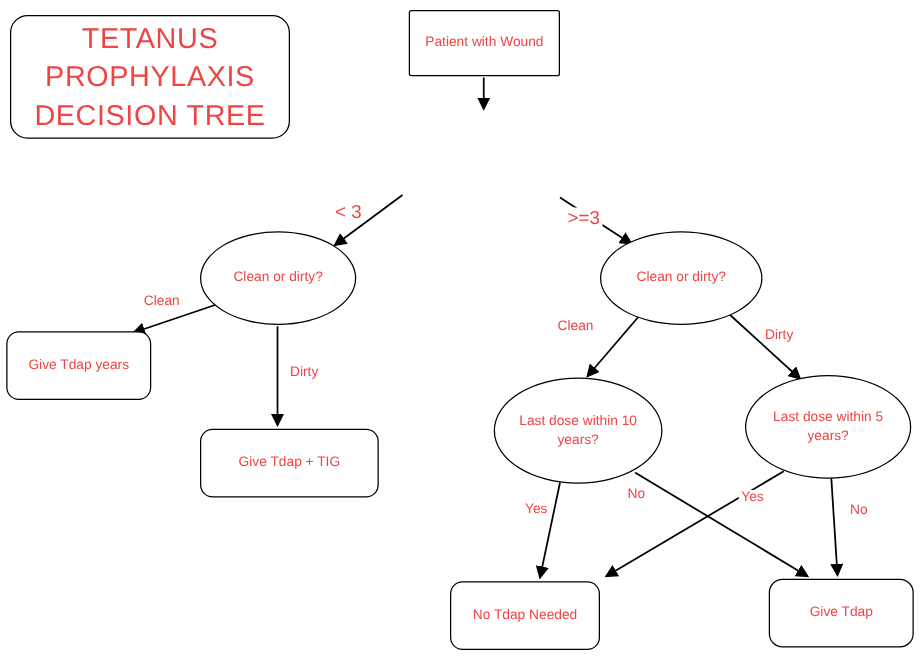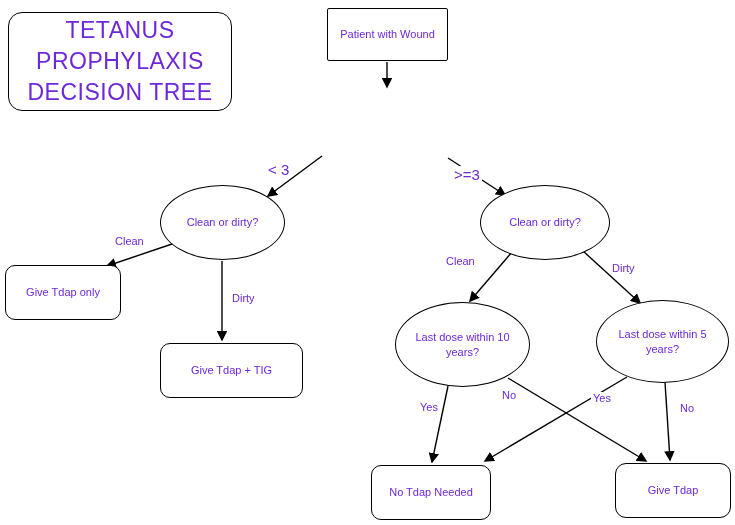--- a/index.html
+++ b/index.html
@@ -1,18 +1,18 @@
 <!DOCTYPE html>
 <html><head>
 <meta charset="utf-8">
 <style>
   html,body { margin:0; padding:0; background:#ffffff; }
   .canvas {
     position:relative; width:735px; height:525px; background:#ffffff;
-    font-family:"Liberation Sans", sans-serif; color:#6d28d9; overflow:hidden;
+    font-family:"Liberation Sans", sans-serif; color:#ef4444; overflow:hidden;
   }
   .node {
     position:absolute; display:flex; align-items:center; justify-content:center;
     text-align:center; border:1.5px solid #000; background:#fff;
     font-size:11px; line-height:1.35; box-sizing:border-box; padding:4px 8px;
   }
   .rect   { border-radius:2px; }
   .round  { border-radius:10px; }
   .ellipse{ border-radius:50%; padding:8px 14px; }
   .title-box {
@@ -52,29 +52,29 @@
 
   <div class="node title-box" style="left:8px; top:12px; width:224px; height:99px;">TETANUS PROPHYLAXIS DECISION TREE</div>
 
   <div class="node rect" style="left:327px; top:8px; width:121px; height:53px;">Patient with Wound</div>
 
 
   <div class="node ellipse" style="left:160px; top:185px; width:125px; height:75px;">Clean or dirty?</div>
 
   <div class="node ellipse" style="left:480px; top:185px; width:130px; height:75px;">Clean or dirty?</div>
 
-  <div class="node round" style="left:5px; top:265px; width:116px; height:55px;">Give Tdap only</div>
+  <div class="node round" style="left:5px; top:265px; width:116px; height:55px;">Give Tdap years</div>
 
   <div class="node round" style="left:160px; top:343px; width:143px; height:55px;">Give Tdap + TIG</div>
 
   <div class="node ellipse" style="left:395px; top:302px; width:135px; height:85px;">Last dose within 10 years?</div>
 
   <div class="node ellipse" style="left:596px; top:300px; width:133px; height:83px;">Last dose within 5 years?</div>
 
-  <div class="node round" style="left:371px; top:465px; width:120px; height:55px;text-align:right;">No Tdap Needed</div>
+  <div class="node round" style="left:360px; top:465px; width:120px; height:55px;text-align:right;">No Tdap Needed</div>
 
   <div class="node round" style="left:615px; top:463px; width:116px; height:55px;border-radius:11px;">Give Tdap</div>
 
   <span class="edge-label big" style="left:266px; top:161px;">&lt; 3</span>
   <span class="edge-label big" style="left:452px; top:166px;">&gt;=3</span>
   <span class="edge-label" style="left:113px; top:235px;">Clean</span>
   <span class="edge-label" style="left:230px; top:292px;">Dirty</span>
   <span class="edge-label" style="left:444px; top:255px;">Clean</span>
   <span class="edge-label" style="left:610px; top:262px;">Dirty</span>
   <span class="edge-label" style="left:418px; top:401px;">Yes</span>

